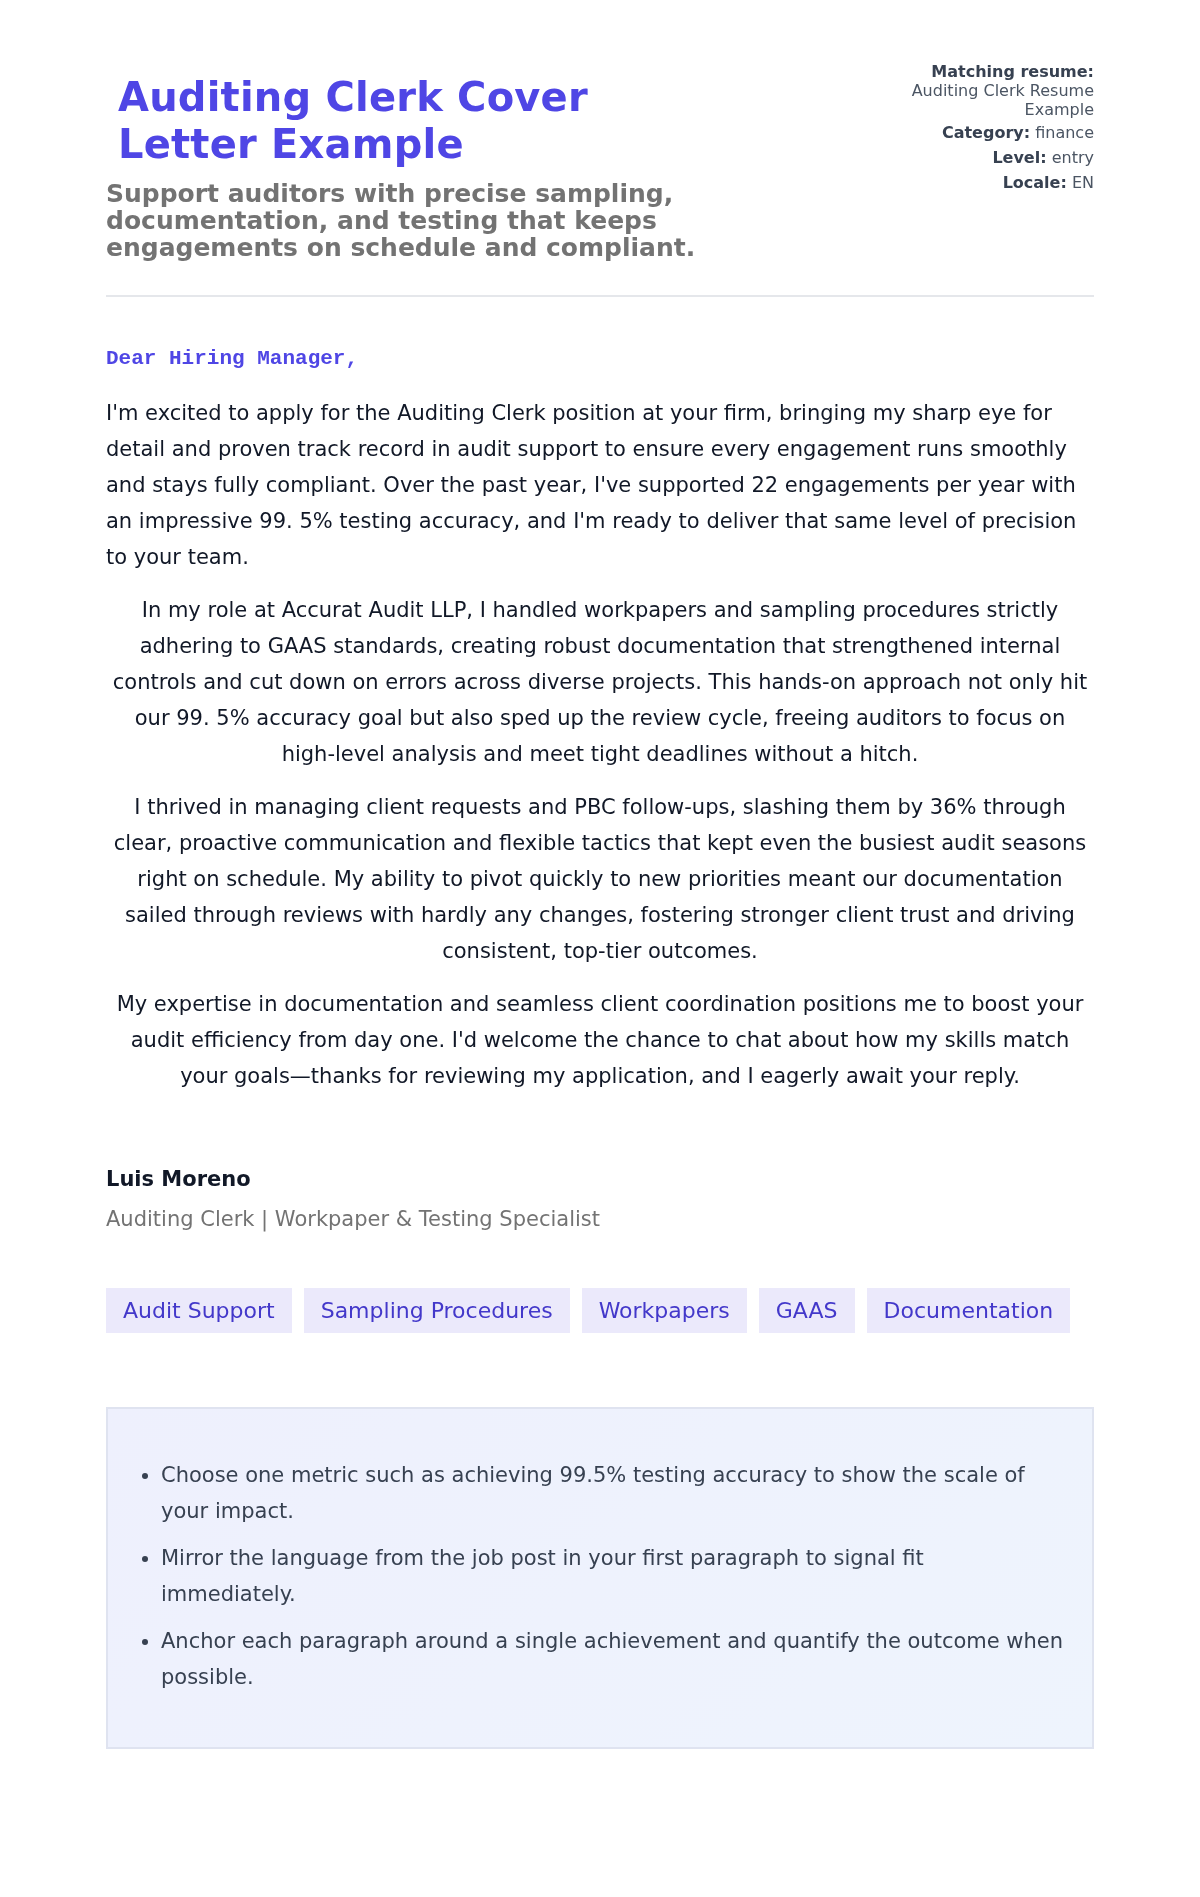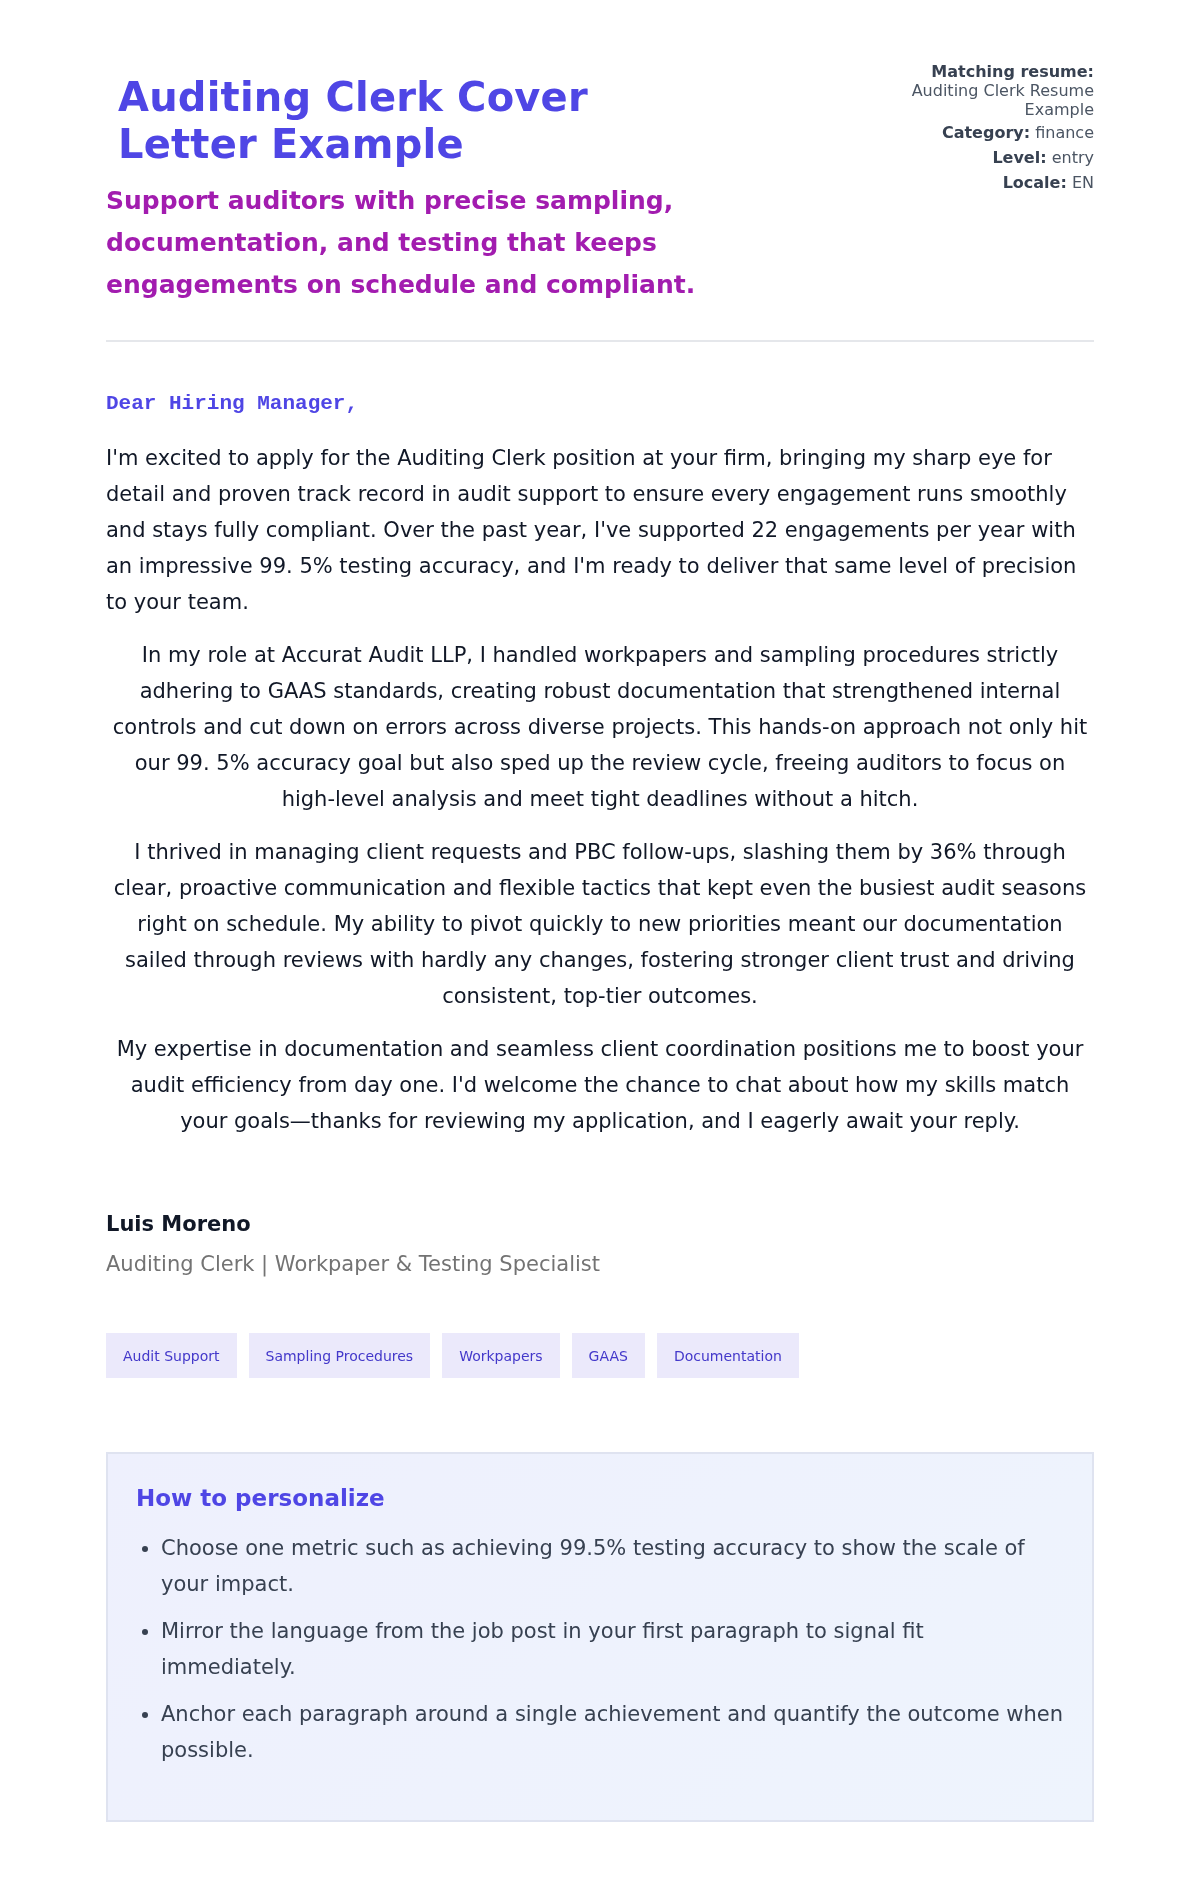--- a/index.html
+++ b/index.html
@@ -1,33 +1,33 @@
 <!DOCTYPE html>
 <html><head>
 <meta charset="utf-8">
 <style>
   html, body { margin: 0; padding: 0; background: #ffffff; }
   body { width: 1200px; min-height: 1897px; font-family: "DejaVu Sans", sans-serif; color: #111827; }
   .page { position: relative; width: 988px; margin: 0 auto; padding-top: 62px; }
   .header { display: flex; justify-content: space-between; align-items: flex-start; padding-bottom: 34px; border-bottom: 2px solid #e5e7eb; }
   .title-block { width: 640px; }
   .title { margin: 12px; font-size: 40px; line-height: 47px; font-weight: 700; color: #4f46e5; letter-spacing: 0.2px; }
-  .subtitle { margin: 4px 0 0 0; font-size: 25px; line-height: 42px; font-weight: 700; color: #a21caf; }
+  .subtitle { margin: 4px 0 0 0; font-size: 25px; line-height: 27px; font-weight: 700; color: #737373; }
   .meta { width: 220px; text-align: right; font-size: 16px; line-height: 19px; color: #4b5563; }
   .meta .row { margin-bottom: 6px; text-align: right; }
   .meta .row.first { margin-bottom: 4px; }
   .meta b { color: #374151; font-weight: 700; }
   .greeting { margin: 49px 0 0 0; font-size: 21px; line-height: 26px; font-weight: 700; color: #4f46e5; font-family: Liberation Mono, monospace; }
   .body-p { margin: 23px 0 0 0; font-size: 21px; line-height: 36px; color: #111827; }
   .body-p + .body-p { margin-top: 17px; text-align: center; }
   .signature { margin-top: 72px; }
   .sig-name { font-size: 21px; line-height: 26px; font-weight: 700; color: #111827; }
   .sig-title { margin-top: 14px; font-size: 21px; line-height: 26px; color: #737373; }
   .tags { display: flex; gap: 12px; margin-top: 56px; }
-  .tag { background: #ebe9fb; color: #4338ca; font-size: 14px; line-height: 20px; padding: 13px 17px 12px 17px; }
+  .tag { background: #ebe9fb; color: #4338ca; font-size: 22px; line-height: 20px; padding: 13px 17px 12px 17px; }
   .tip-box { margin-top: 74px; border: 2px solid #dfe3f0; background: linear-gradient(135deg, #eef0fd 0%, #eef4fd 100%); padding: 30px 28px 36px 28px; }
   .tip-title { margin: 0; font-size: 23px; line-height: 28px; font-weight: 700; color: #4f46e5; }
   .tip-list { margin: 18px 0 0 0; padding-left: 25px; }
   .tip-list li { font-size: 21px; line-height: 36px; color: #374151; margin-bottom: 11px; padding-left: 0; }
   .tip-list li:last-child { margin-bottom: 16px; }
   .tip-list li::marker { color: #374151; }
 </style>
 </head>
 <body>
 
@@ -73,21 +73,20 @@
 
   <div class="tags">
     <span class="tag">Audit Support</span>
     <span class="tag">Sampling Procedures</span>
     <span class="tag">Workpapers</span>
     <span class="tag">GAAS</span>
     <span class="tag">Documentation</span>
   </div>
 
   <aside class="tip-box">
-    <h2 class="tip-title">How to personalize</h2>
     <ul class="tip-list">
       <li>Choose one metric such as achieving 99.5% testing accuracy to show the scale of your impact.</li>
       <li>Mirror the language from the job post in your first paragraph to signal fit immediately.</li>
       <li>Anchor each paragraph around a single achievement and quantify the outcome when possible.</li>
     </ul>
   </aside>
 
 </div>
 
 </body></html>

